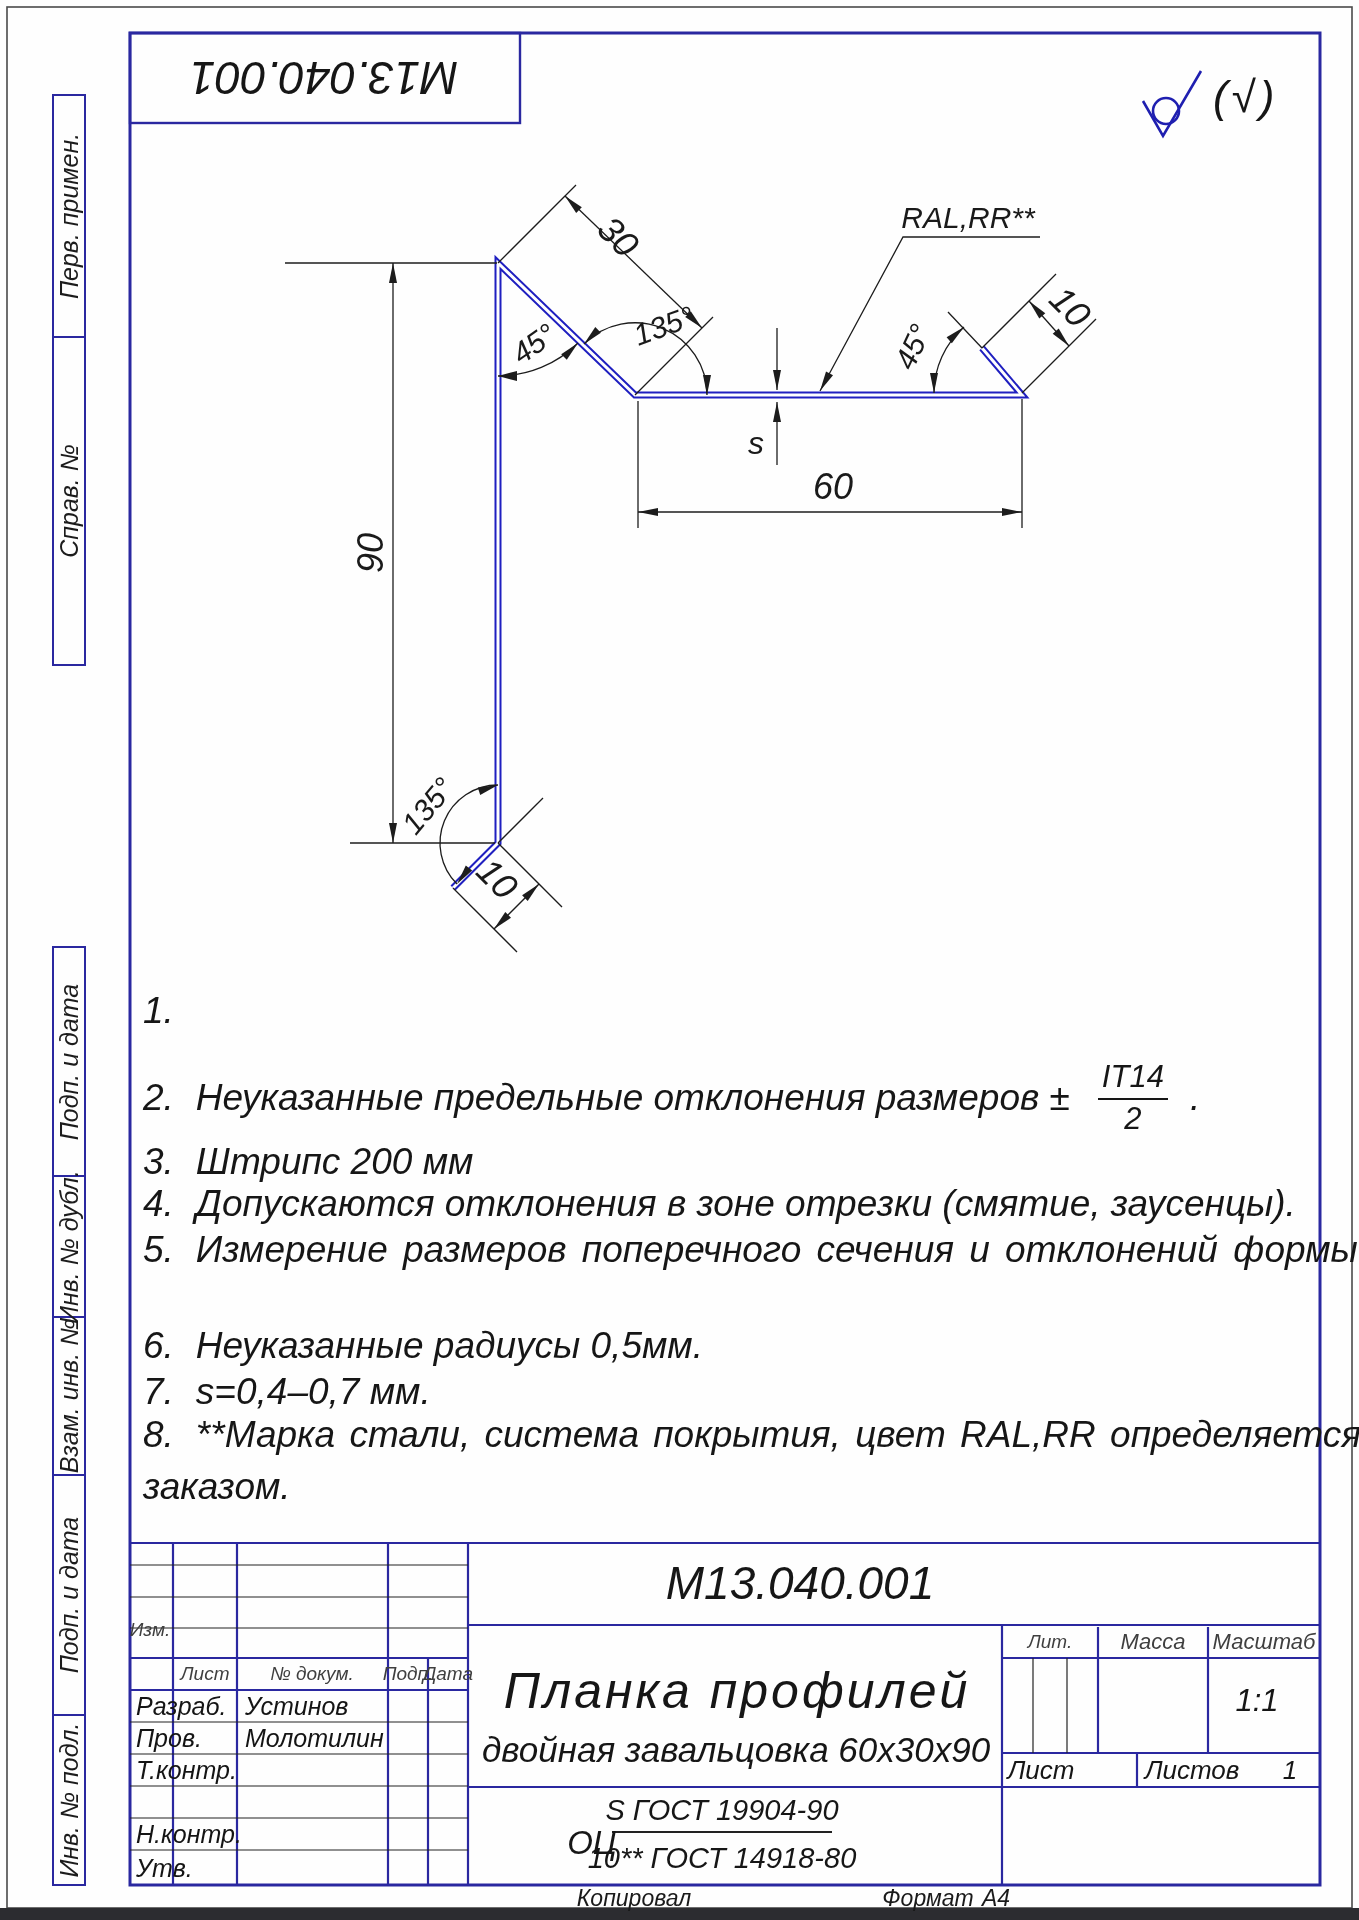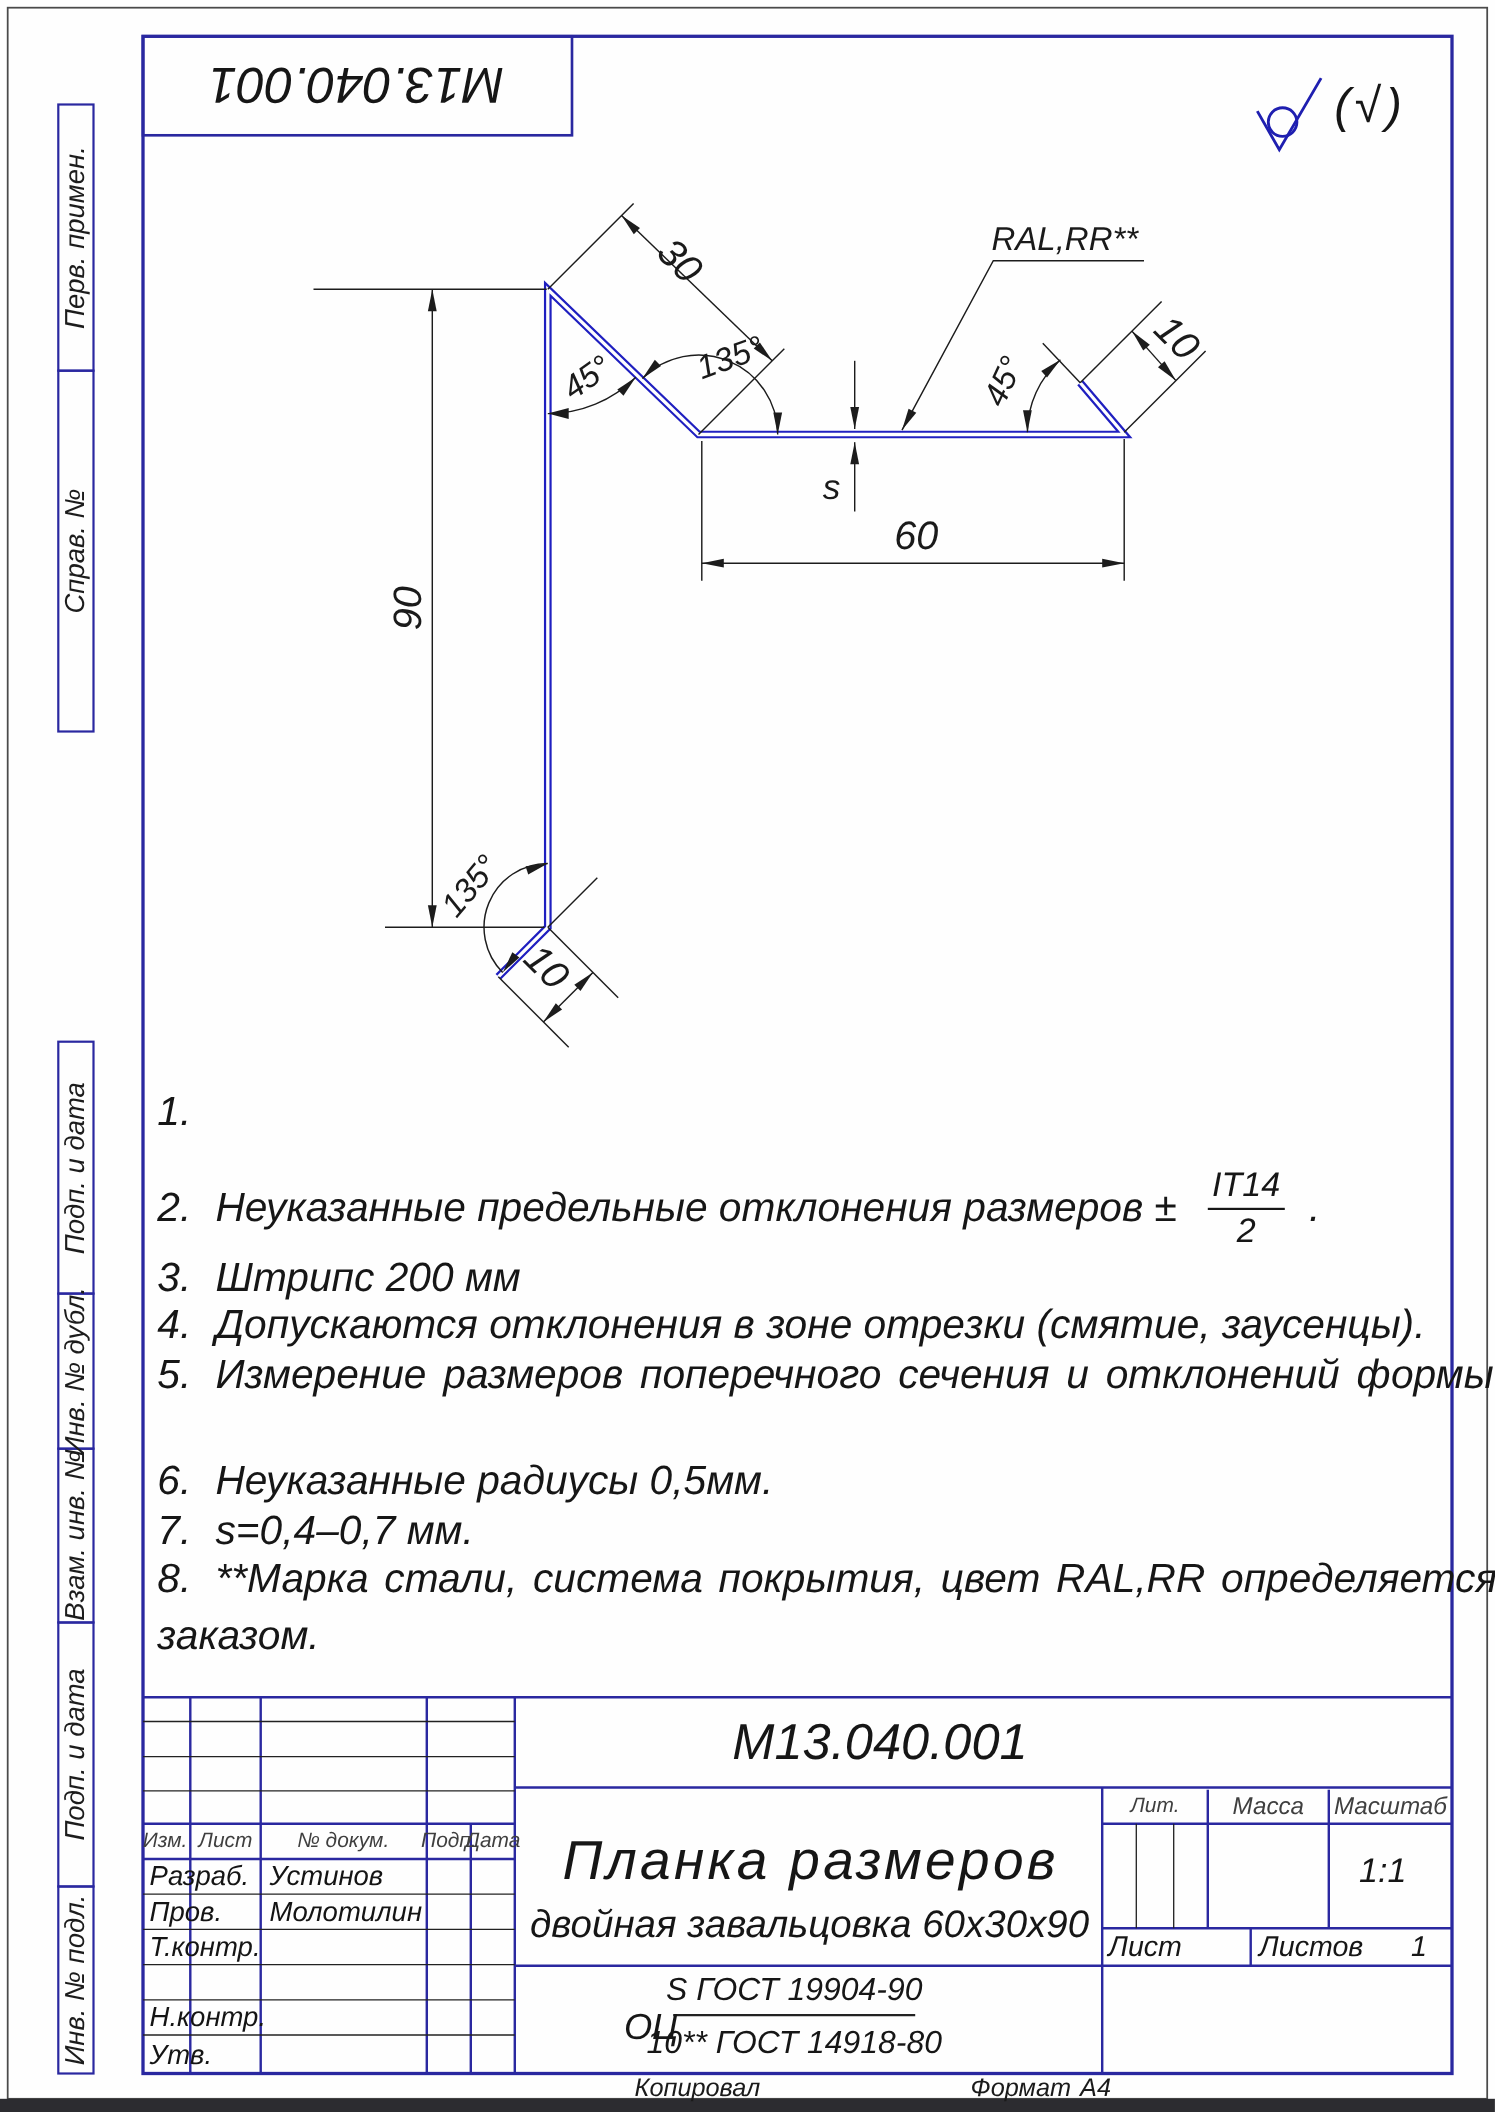--- a/index.html
+++ b/index.html
@@ -201,24 +201,24 @@
   <span>7.</span>
       <span>s=0,4–0,7 мм.</span>
     </div>
 <div class="note" style="top:1414px;">
   <span>8.</span>
       <span style="word-spacing:4px;">**Марка стали, система покрытия, цвет RAL,RR определяется</span>
     </div>
 <div class="notecont" style="top:1466px;">заказом.</div>
 
 <div class="t" style="left:800px;top:1583px;font-size:46px;">М13.040.001</div>
-<div class="t" style="left:737px;top:1691px;font-size:50px;letter-spacing:3px;">Планка размеров</div>
+<div class="t" style="left:737px;top:1691px;font-size:50px;letter-spacing:3px;">Планка профилей</div>
 <div class="t" style="left:736px;top:1750px;font-size:35px;">двойная завальцовка 60х30х90</div>
 
-<div class="t tbhdr" style="left:150px;top:1674px;">Изм.</div>
+<div class="t tbhdr" style="left:150px;top:1630px;">Изм.</div>
 <div class="t tbhdr" style="left:205px;top:1674px;">Лист</div>
 <div class="t tbhdr" style="left:312px;top:1674px;">№ докум.</div>
 <div class="t tbhdr" style="left:408px;top:1674px;">Подп.</div>
 <div class="t tbhdr" style="left:448px;top:1674px;">Дата</div>
 
 <div class="tl tbrow" style="left:136px;top:1692px;">Разраб.</div>
 <div class="tl tbrow" style="left:245px;top:1692px;">Устинов</div>
 <div class="tl tbrow" style="left:136px;top:1724px;">Пров.</div>
 <div class="tl tbrow" style="left:245px;top:1724px;">Молотилин</div>
 <div class="tl tbrow" style="left:136px;top:1756px;">Т.контр.</div>

